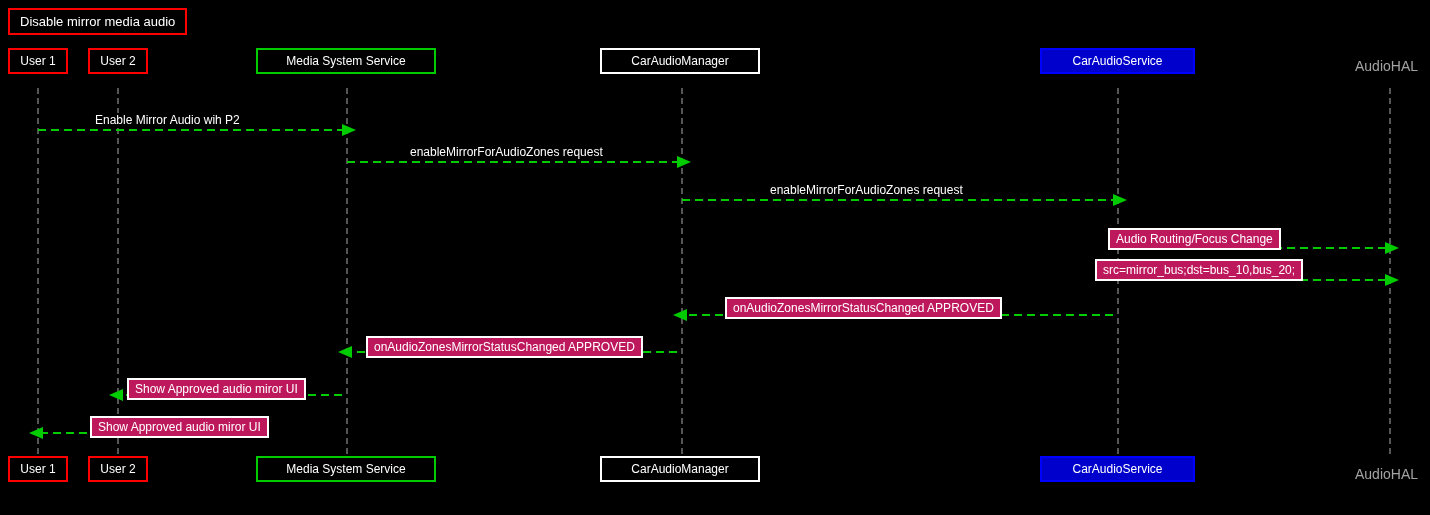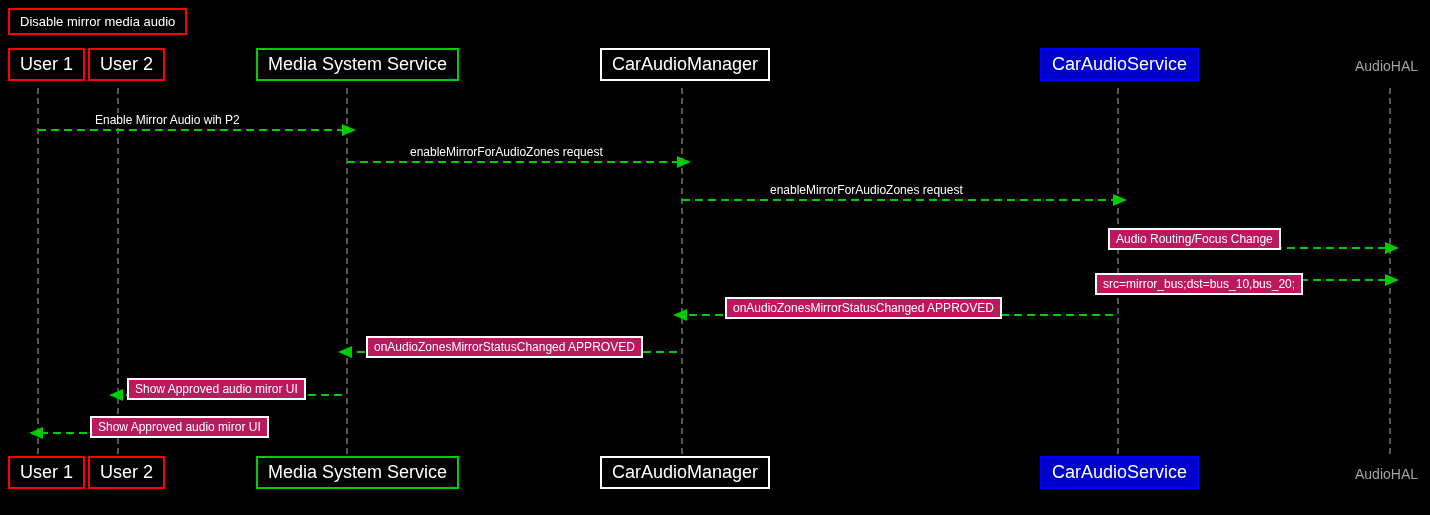--- a/index.html
+++ b/index.html
@@ -20,21 +20,21 @@
       height: 383px;
       text-decoration: underline;
     }
 
     
     .actor-box {
       position: absolute;
       border: 2px solid;
       padding: 4px 10px;
       white-space: nowrap;
-      font-size: 18px;
+      font-size: 12px;
       font-weight: normal;
       display: flex;
       align-items: center;
       justify-content: center;
     }
 
     .actor-title {
       position: absolute;
       font-size: 14px;
       color: #a3a3a3;
@@ -138,21 +138,21 @@
   </svg>
 
   <div class="arrow-label" style="left:95px; top:113px;">Enable Mirror Audio wih P2</div>
 
   <div class="arrow-label" style="left:410px; top:145px;">enableMirrorForAudioZones request</div>
 
   <div class="arrow-label" style="left:770px; top:183px;">enableMirrorForAudioZones request</div>
 
   <div class="note-box" style="left:1108px; top:228px;">Audio Routing/Focus Change</div>
 
-  <div class="note-box" style="left:1095px; top:273px;">src=mirror_bus;dst=bus_10,bus_20;</div>
+  <div class="note-box" style="left:1095px; top:259px;">src=mirror_bus;dst=bus_10,bus_20;</div>
 
   <div class="note-box" style="left:725px; top:297px;">onAudioZonesMirrorStatusChanged APPROVED</div>
 
   <div class="note-box" style="left:366px; top:336px;">onAudioZonesMirrorStatusChanged APPROVED</div>
 
   <div class="note-box" style="left:127px; top:378px;">Show Approved audio miror UI</div>
 
   <div class="note-box" style="left:90px; top:416px;">Show Approved audio miror UI</div>
 
   <div class="actor-box" style="left:8px; top:456px; border-color:#ff0000; color:#fff; min-width:60px;">

